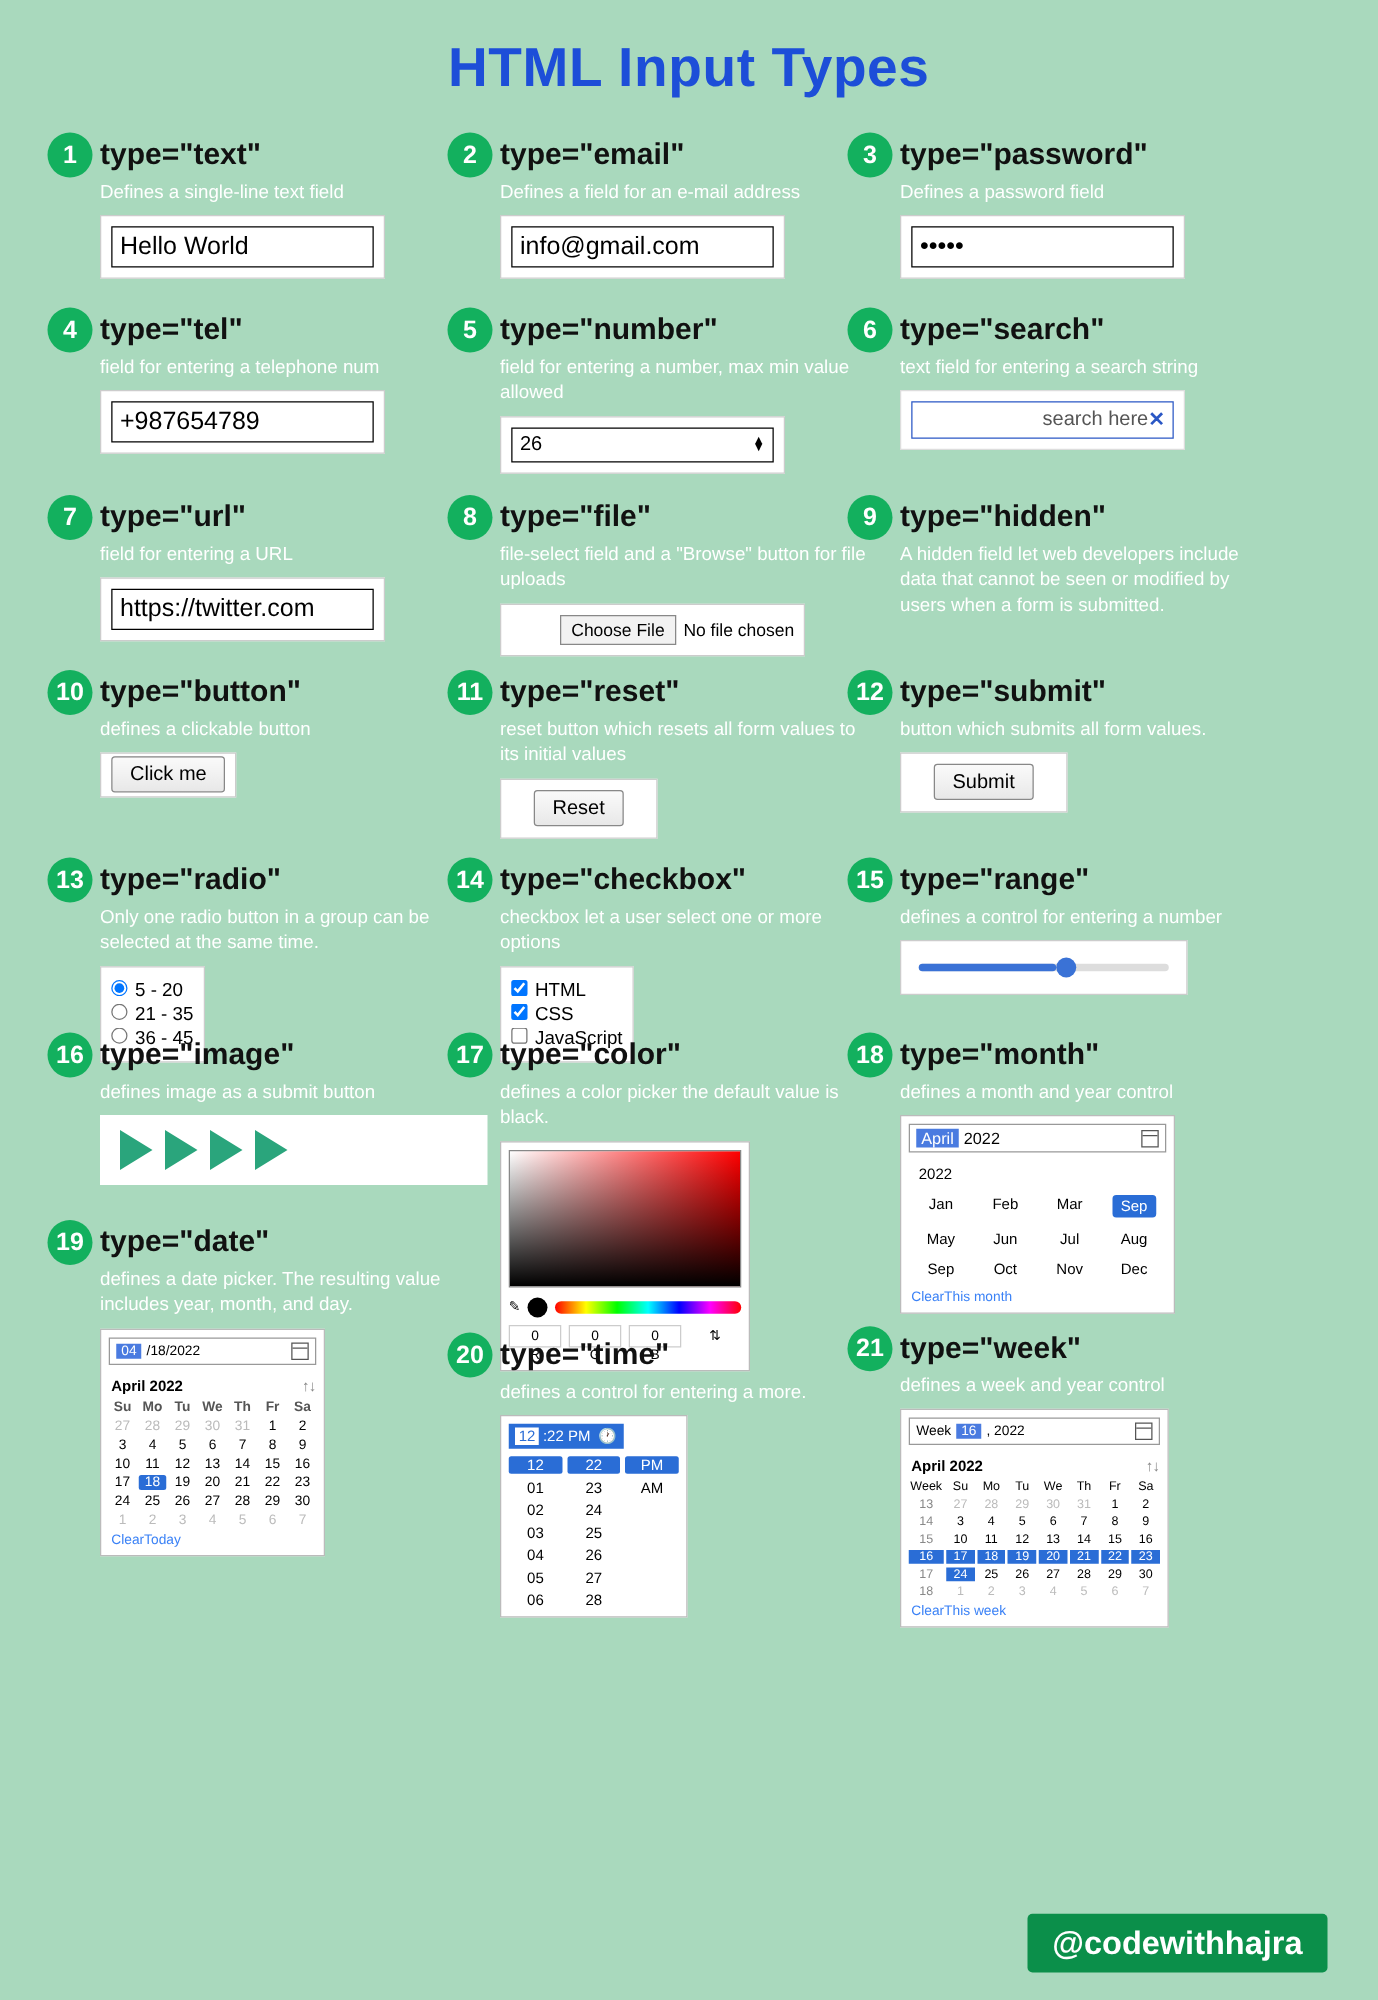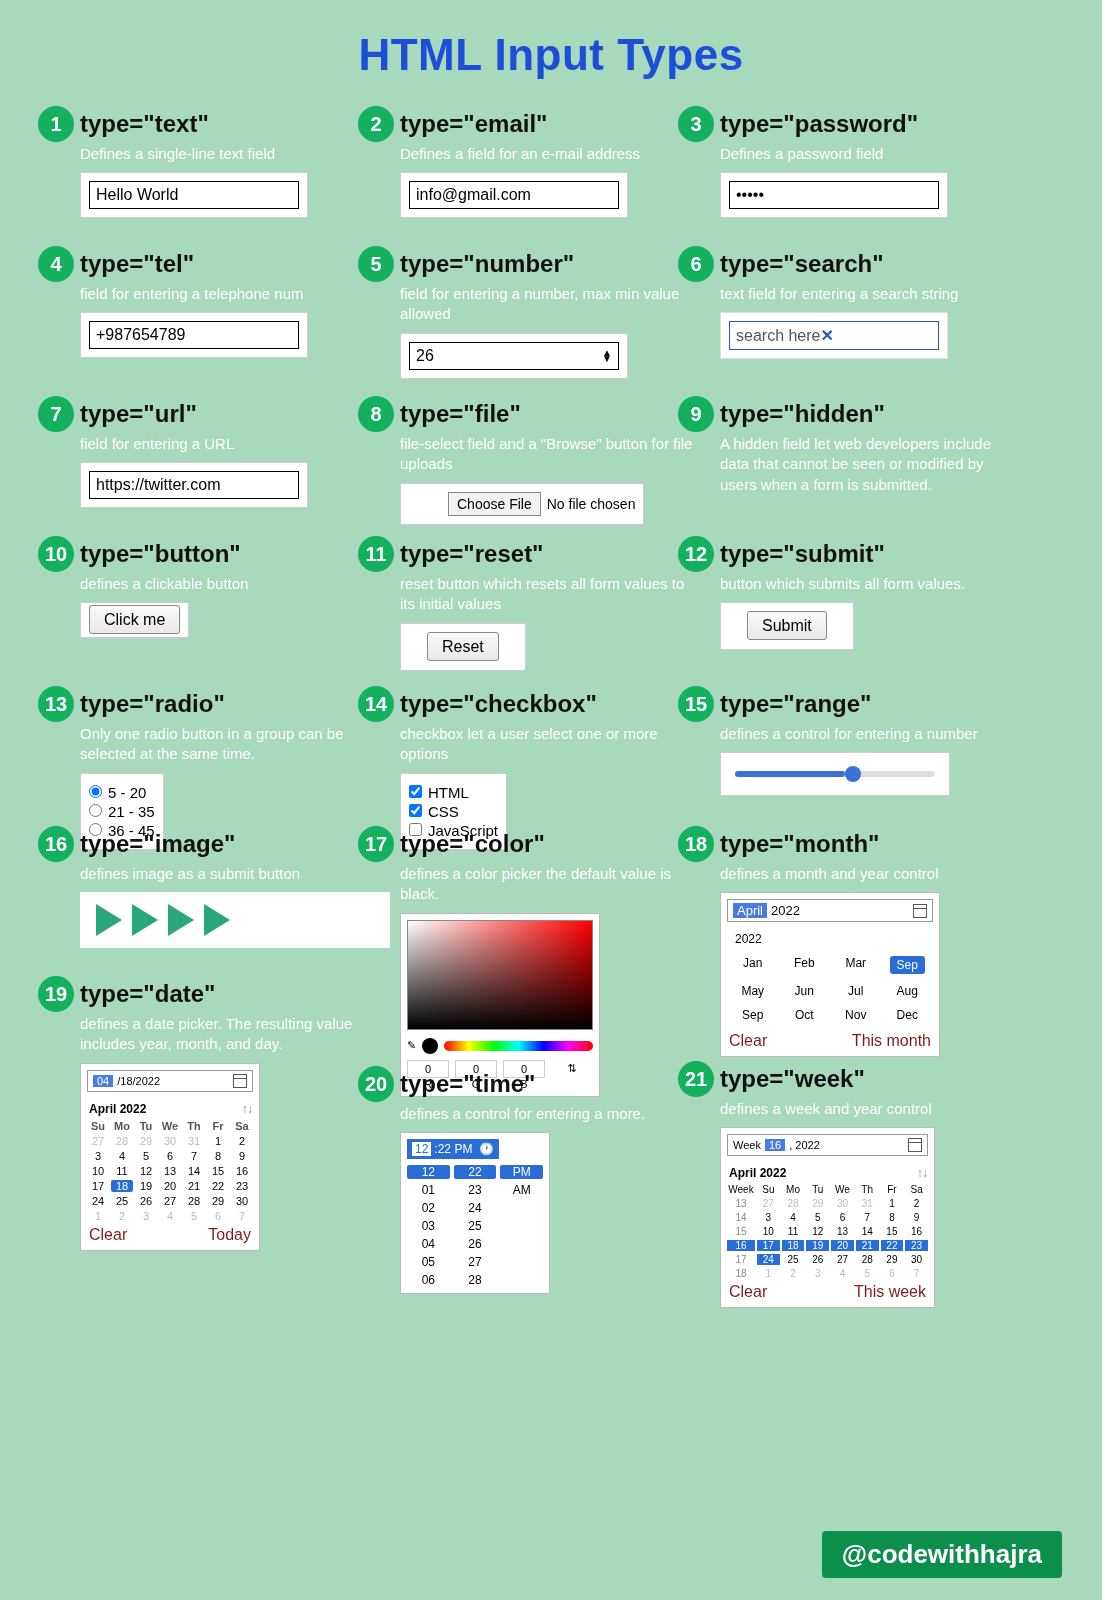--- a/index.html
+++ b/index.html
@@ -56,40 +56,40 @@
   }
   .sample-box {
     background: #fff;
     border: 1px solid #ccc;
     padding: 8px;
     display: inline-block;
   }
   .text-input {
     border: 1px solid #000;
     padding: 4px 6px;
-    font-size: 16px;
+    font-size: 20px;
     width: 210px;
     font-family: Arial, sans-serif;
   }
   .number-input {
     border: 1px solid #000;
     padding: 4px 6px;
     font-size: 16px;
     width: 210px;
     display: flex;
     justify-content: space-between;
     align-items: center;
   }
   .search-input {
     border: 1px solid #2a57c5;
     padding: 4px 6px;
     font-size: 16px;
     width: 210px;
     display: flex;
-    justify-content: flex-start;
+    justify-content: flex-end;
     align-items: center;
     color: #555;
   }
   .file-input {
     display: flex;
     align-items: center;
     gap: 6px;
     font-size: 14px;
     padding-left: 39px;
   }
@@ -192,23 +192,23 @@
   .month-head .sel { background:#4a7be0; color:#fff; padding:0 4px; }
   .month-grid {
     display:grid;
     grid-template-columns: repeat(4,1fr);
     gap:10px 16px;
     padding:6px 8px;
   }
   .month-grid span { text-align:center; font-size:12px; }
   .month-grid .sel { background:#2a6dd6; color:#fff; border-radius:3px; padding:2px 4px; }
   .panel-footer {
-    display:flex; justify-content:space-between;
-    color:#7f1d1d;
-    font-size:16px;
+    display:flex; 
+    color:#3b82f6;
+    font-size:11px;
     padding:4px 2px 0 2px;
   }
   .date-head {
     display:flex; align-items:center; justify-content:space-between;
     padding:4px 2px;
     font-weight:600;
   }
   .day-grid {
     display:grid;
     grid-template-columns: repeat(7,1fr);

